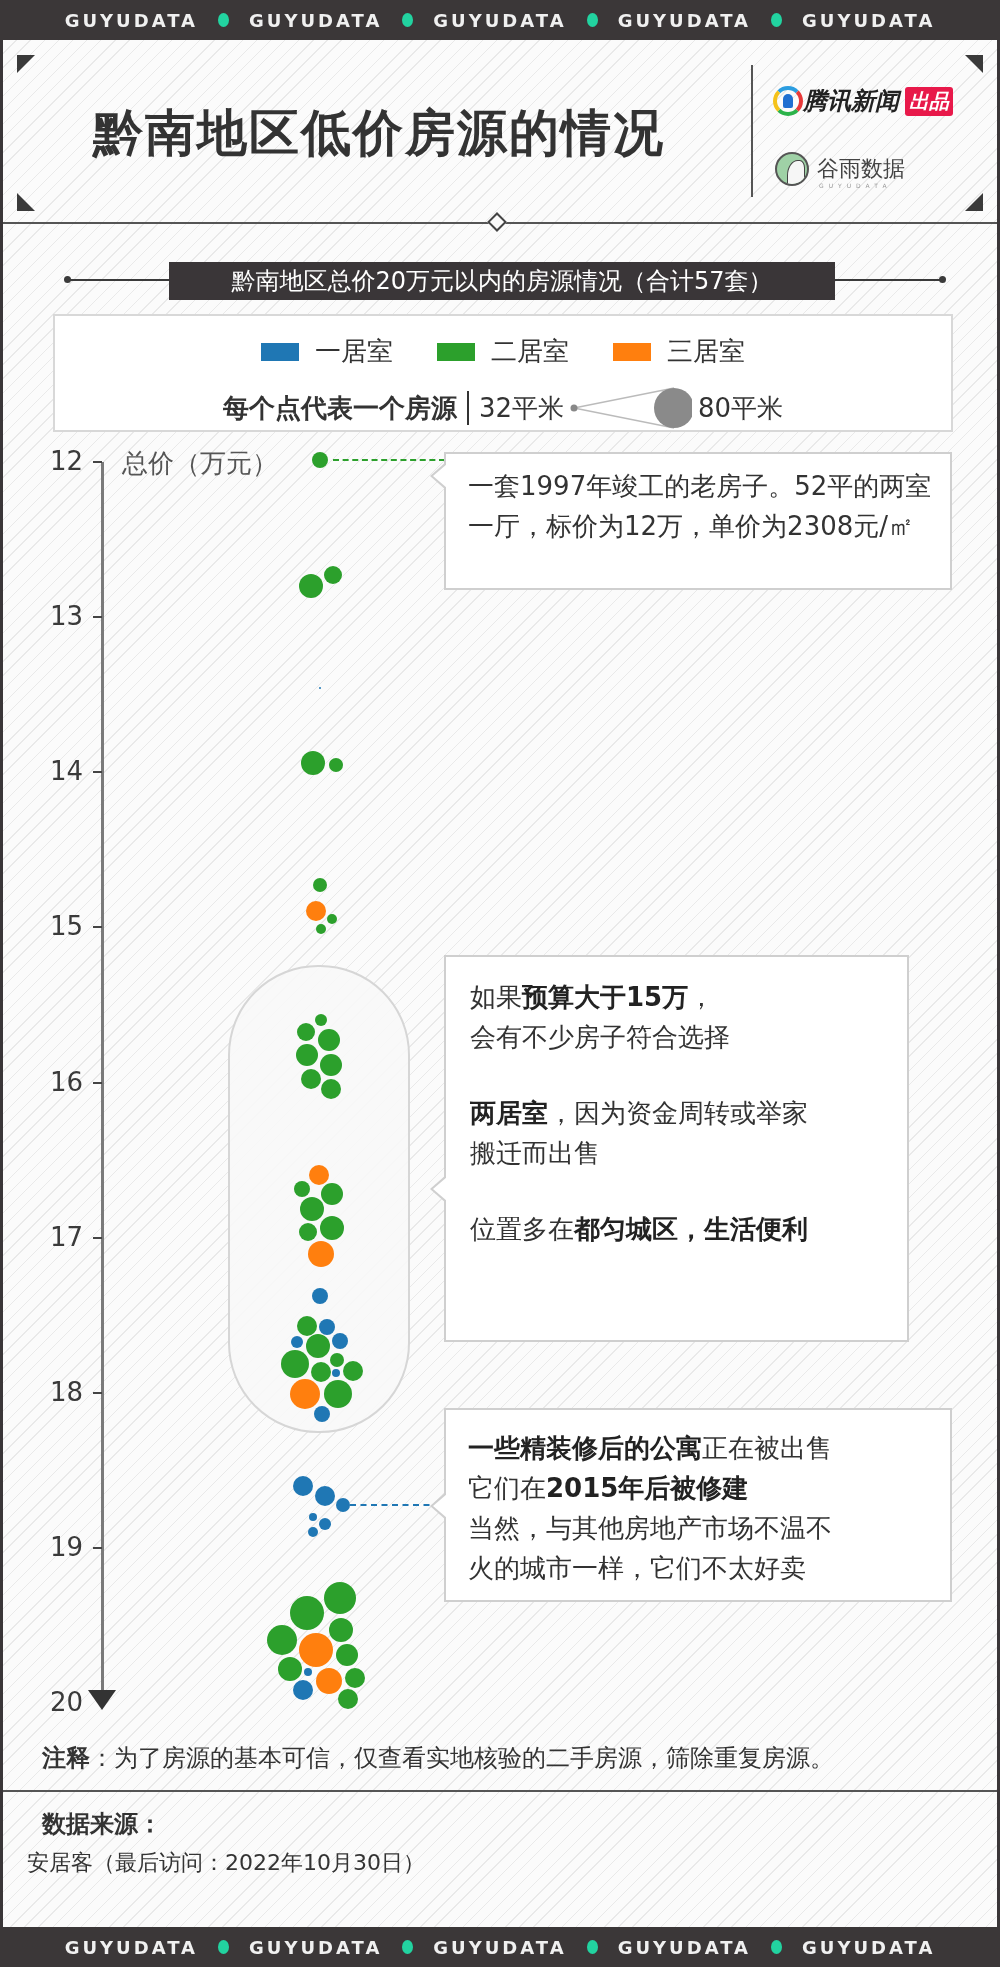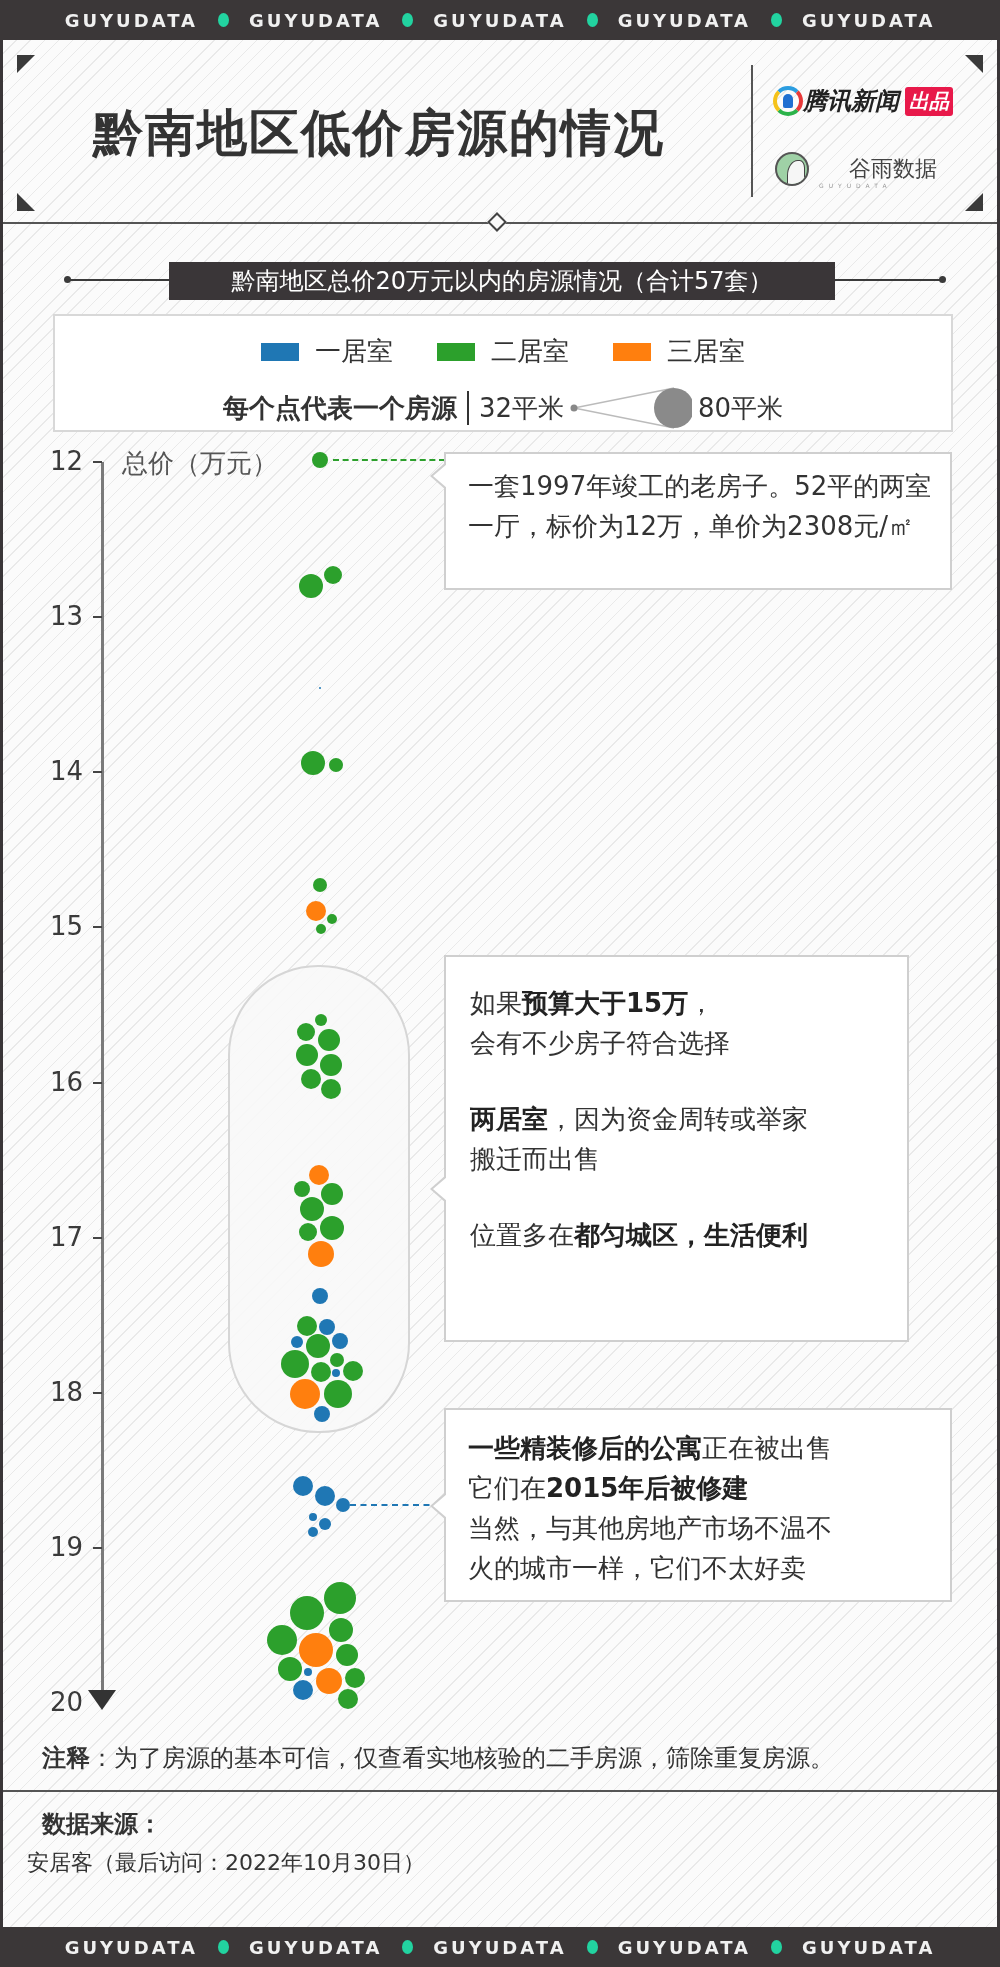--- a/index.html
+++ b/index.html
@@ -34,21 +34,21 @@
   .title {
     position: absolute; left: 90px; top: 60px; font-size: 50px; font-weight: bold; color: #333;
     letter-spacing: 2px;
   }
   .vsep { position: absolute; left: 748px; top: 25px; width: 2px; height: 132px; background: #555; }
   .logo1 { position: absolute; left: 770px; top: 45px; display: flex; align-items: center; }
   .logo1 .ring { width: 30px; height: 30px; border-radius: 50%; border: 4px solid; border-color: #2b9de0 #e83a3a #2cb34a #f5c21b; position: relative; }
   .logo1 .ring::after { content: ""; position: absolute; left: 6px; top: 4px; width: 10px; height: 14px; border-radius: 5px 5px 2px 2px; background: #1f6fd1; }
   .logo1 .name { font-size: 24px; font-weight: bold; font-style: italic; color: #222; }
   .logo1 .badge { background: #e8194a; color: #fff; font-size: 20px; font-weight: bold; padding: 1px 4px; margin-left: 6px; border-radius: 3px; font-style: italic; }
-  .logo2 { position: absolute; left: 772px; top: 112px; display: flex; align-items: center; gap: 32px; }
+  .logo2 { position: absolute; left: 772px; top: 112px; display: flex; align-items: center; }
   .logo2 .bird { width: 34px; height: 34px; border-radius: 50%; background: #9fd1a6; border: 2px solid #555; position: relative; overflow: hidden; }
   .logo2 .bird::after { content: ""; position: absolute; left: 10px; top: 6px; width: 16px; height: 24px; background: #f6f6f6; border-radius: 60% 30% 10% 10%; border: 1px solid #444; }
   .logo2 .name { margin-left: 8px; font-family: "DejaVu Serif", serif; font-size: 22px; color: #444; }
   .logo2 .sub { position: absolute; left: 44px; top: 30px; font-size: 6px; letter-spacing: 5px; color: #999; }
 
   .hdiv { position: absolute; left: 0; top: 182px; width: 994px; height: 2px; background: #555; }
   .diamond { position: absolute; left: 487px; top: 175px; width: 14px; height: 14px; background: #fbfbfb; border: 2px solid #444; transform: rotate(45deg); }
 
   .subtitle-line { position: absolute; left: 64px; top: 239px; width: 876px; height: 2px; background: #3a3a3a; }
   .subtitle-line::before, .subtitle-line::after { content: ""; position: absolute; top: -3px; width: 7px; height: 7px; border-radius: 50%; background: #3a3a3a; }
@@ -256,21 +256,21 @@
     </div>
 
   <div class="leader" style="left:330px; top:419px; width:112px; border-color:#2ca02c;"></div>
   <div class="leader" style="left:347px; top:1464px; width:90px; border-color:#1f77b4;"></div>
 
   <div class="callout" style="left:441px; top:412px; width:508px; height:138px; padding:12px 12px 0 22px;">
     <span class="notch" style="top:8px;"></span>
     <span>一套1997年竣工的老房子。52平的两室一厅，标价为12万，单价为2308元/㎡</span>
   </div>
 
-  <div class="callout" style="left:441px; top:915px; width:465px; height:387px; padding:26px 24px 0 24px;">
+  <div class="callout" style="left:441px; top:915px; width:465px; height:387px; padding:20px 24px 0 24px;">
     <span class="notch" style="top:218px;"></span>
     <div><span>如果</span><b>预算大于15万</b><span>，</span></div>
     <div>会有不少房子符合选择</div>
     <div style="height:36px"></div>
     <div><b>两居室</b><span>，因为资金周转或举家</span></div>
     <div>搬迁而出售</div>
     <div style="height:36px"></div>
     <div><span>位置多在</span><b>都匀城区，生活便利</b></div>
   </div>
 

